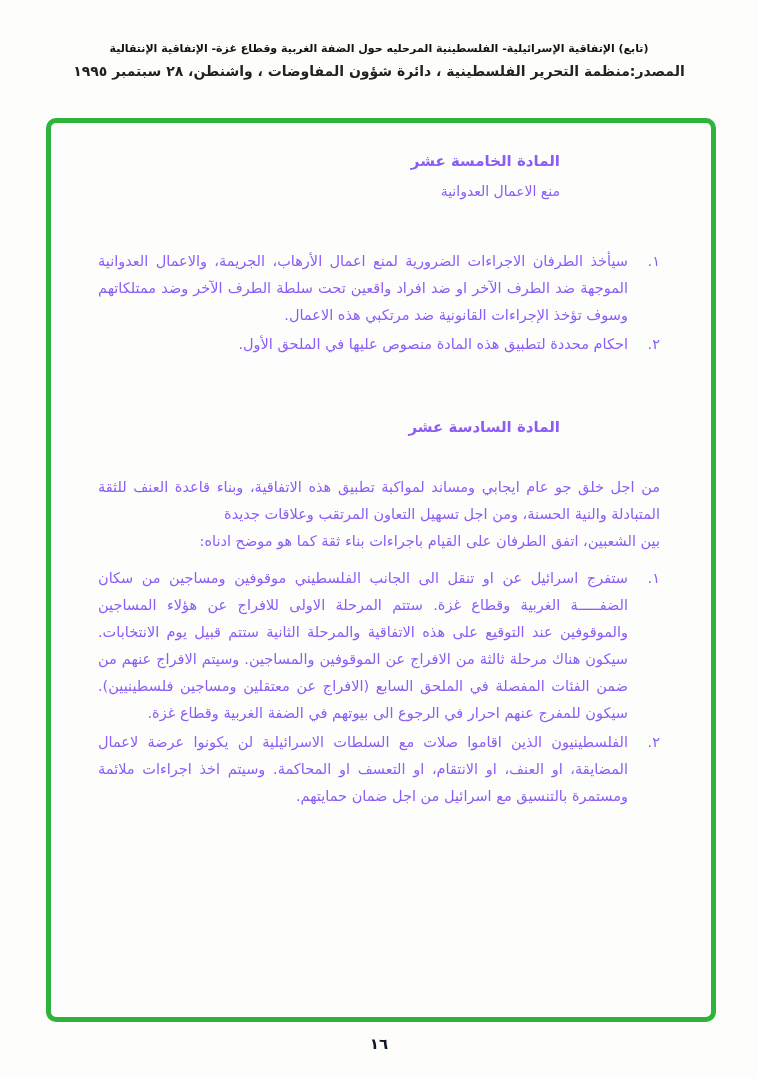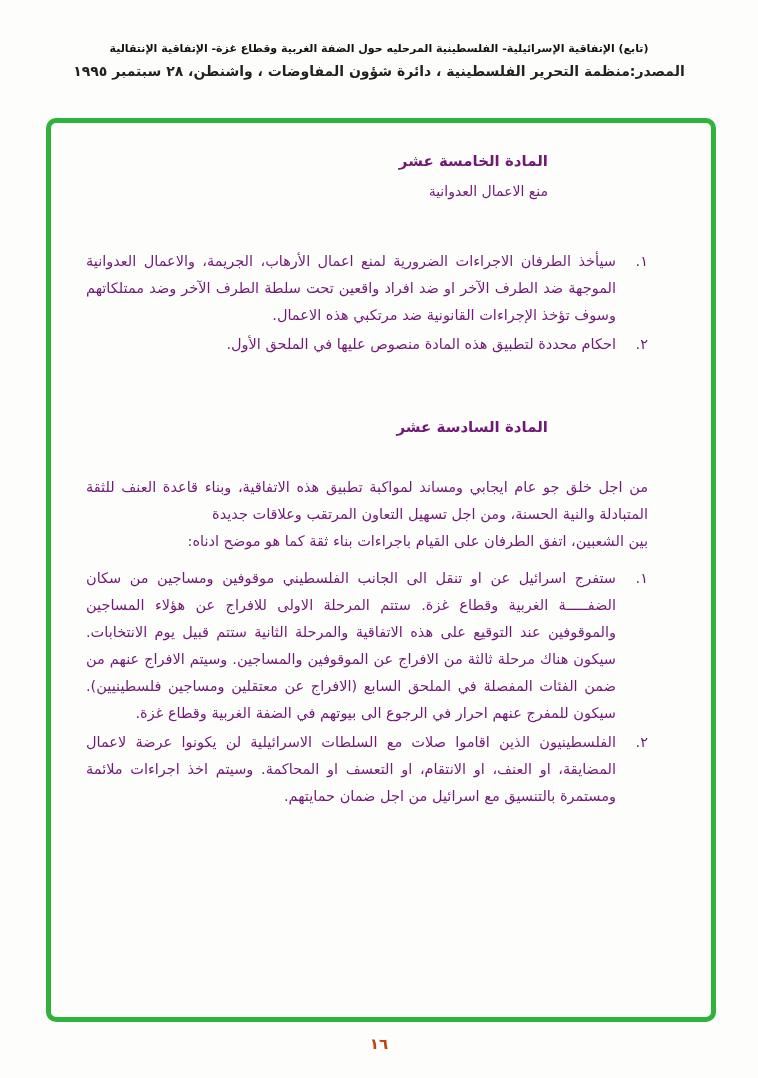--- a/index.html
+++ b/index.html
@@ -49,26 +49,26 @@
     height: 904px;
     border: 5px solid #2eb43a;
     border-radius: 10px;
     background: transparent;
   }
 
   
   .content {
     position: absolute;
     top: 150px;
-    right: 110px;
+    right: 98px;
     width: 562px;
     direction: rtl;
     font-size: 14.5px;
     line-height: 27px;
-    color: #701a75;
+    color: #8b5cf6;
   }
   .article-heading {
     margin: 0 100px 0 0;
     font-size: 15px;
     font-weight: bold;
     line-height: 22px;
   }
   .article-subtitle {
     margin: 8px 100px 0 0;
     font-size: 14px;
@@ -107,21 +107,21 @@
     position: absolute;
     left: 0;
     right: 0;
     top: 1034px;
     text-align: center;
   }
   .page-number {
     font-size: 15px;
     font-weight: bold;
     direction: rtl;
-    color: #c2410c;
+    color: #0f172a;
   }
 </style>
 </head>
 <body>
 
 <div class="page">
 
   <div class="header">
     <div class="header-title">(تابع) الإتفاقية الإسرائيلية- الفلسطينية المرحليه حول الضفة الغربية وقطاع غزة- الإتفاقية الإنتقالية</div>
     <div class="header-source">المصدر:منظمة التحرير الفلسطينية ، دائرة شؤون المفاوضات ، واشنطن، ٢٨ سبتمبر ١٩٩٥</div>

